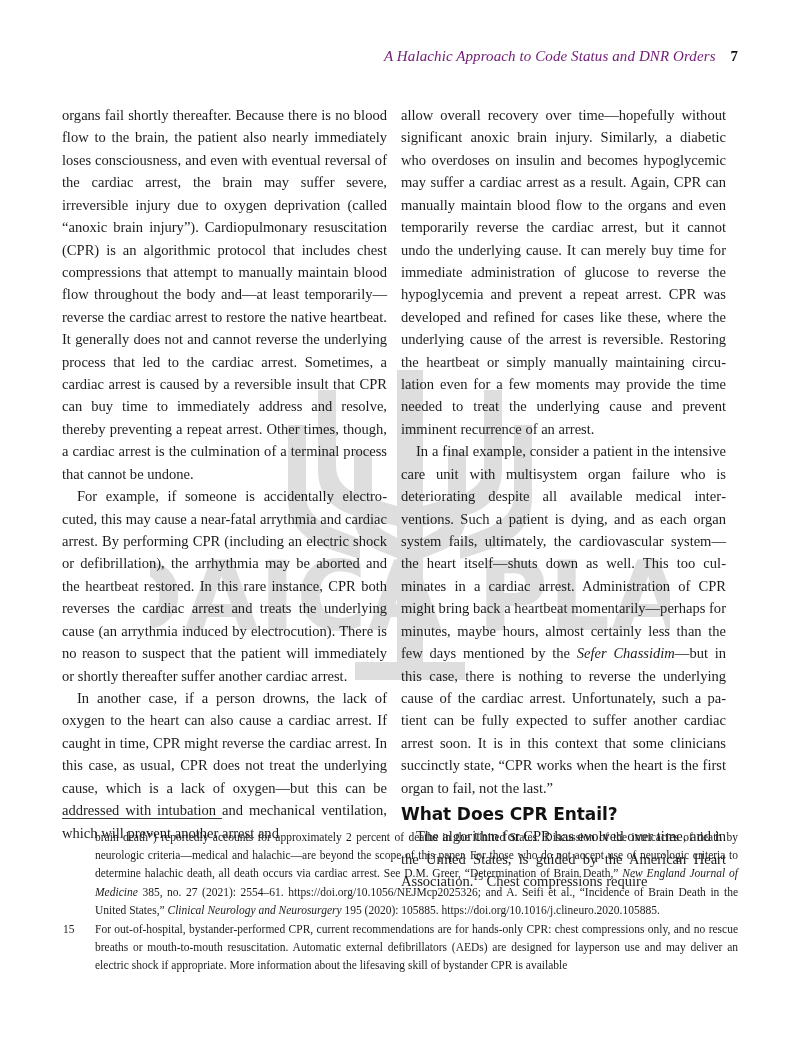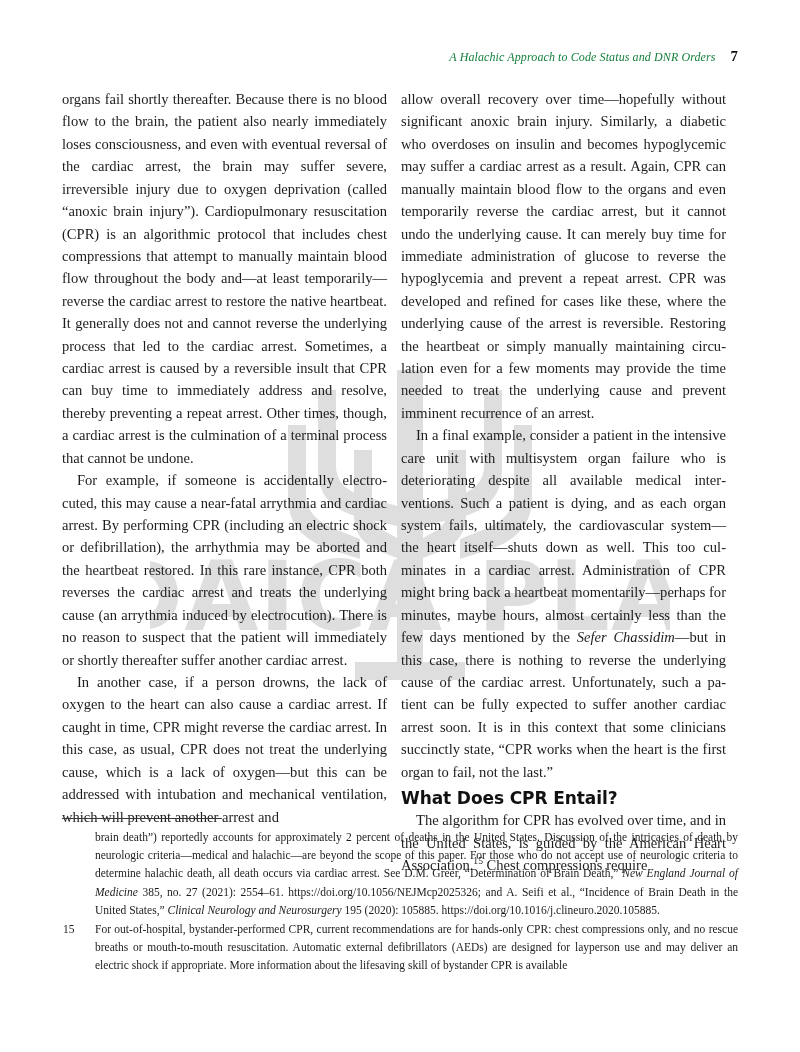--- a/index.html
+++ b/index.html
@@ -41,38 +41,38 @@
     top: 48px;
     width: 676px;
     height: 24px;
     z-index: 2;
     display: flex;
     align-items: baseline;
     justify-content: flex-end;
   }
   .running-head .rh-title {
     font-style: italic;
-    font-size: 12px;
+    font-size: 15px;
     letter-spacing: 0.1px;
-    color: #15803d;
+    color: #701a75;
     white-space: nowrap;
     text-align: center;
   }
   .running-head .rh-page {
     font-weight: bold;
     font-size: 14.8px;
     margin-left: 15px;
     color: #111;
   }
 
   
   .columns {
     position: absolute;
     left: 62px;
-    top: 88px;
+    top: 104px;
     width: 676px;
     z-index: 2;
     display: flex;
     gap: 14px;
   }
   .col { width: 325px; }
 
   .col p {
     margin: 0;
     font-size: 14.55px;

